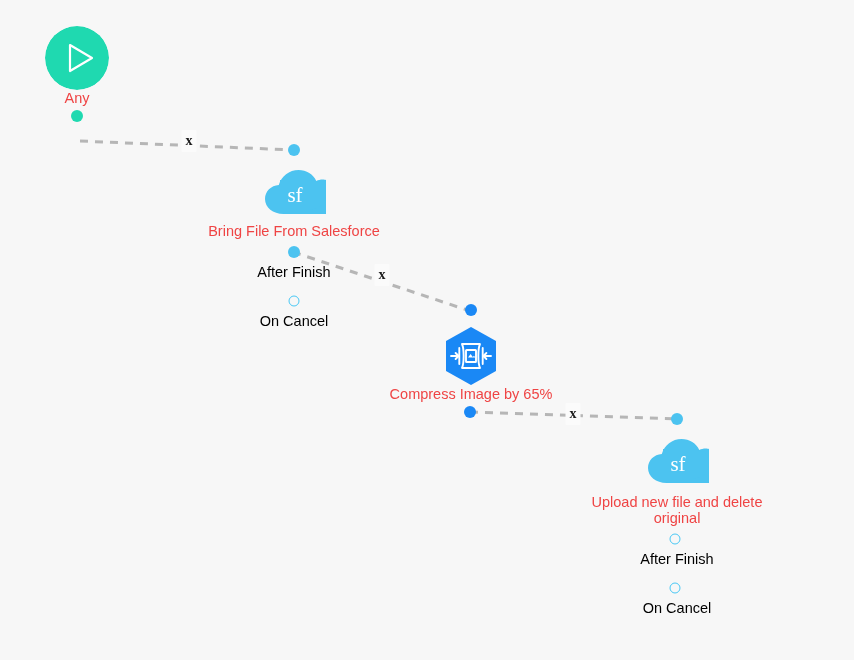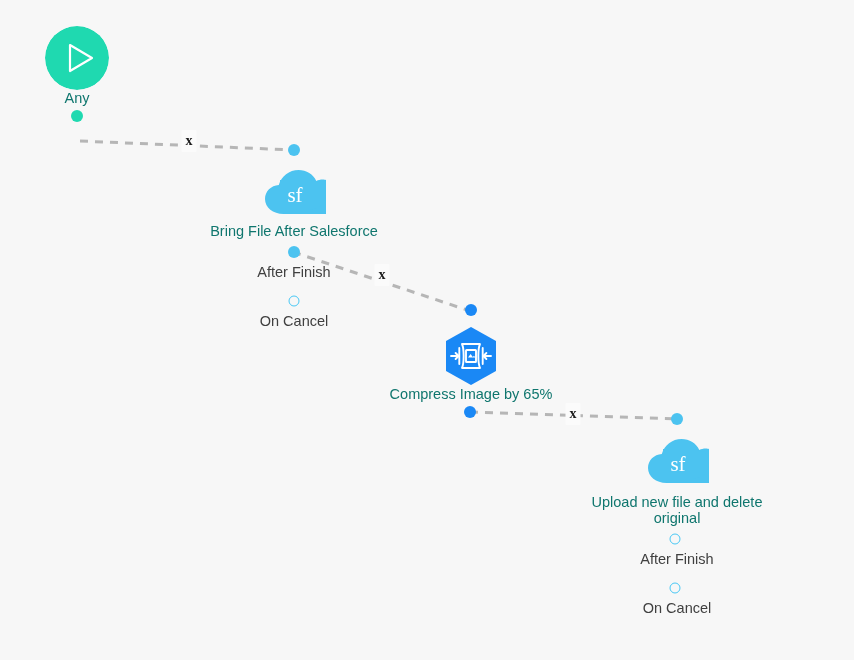--- a/index.html
+++ b/index.html
@@ -38,36 +38,36 @@
     left: 50%;
     top: 0;
     transform: translateX(-50%);
   }
   .node-label {
     position: absolute;
     left: 50%;
     transform: translateX(-50%);
     white-space: nowrap;
     text-align: center;
-    color: #0f766e;
+    color: #ef4444;
     font-size: 14.5px;
     line-height: 16px;
     font-family: "Liberation Sans", sans-serif;
   }
   .node-label.wrap {
     white-space: normal;
     width: 180px;
   }
   .port-label {
     position: absolute;
     left: 50%;
     transform: translateX(-50%);
     white-space: nowrap;
     text-align: right;
-    color: #404040;
+    color: #000000;
     font-size: 14.5px;
     line-height: 16px;
   }
   .dot {
     position: absolute;
     border-radius: 50%;
     transform: translate(-50%, -50%);
   }
   .dot.filled {
     width: 12px;
@@ -131,21 +131,21 @@
 
   <div class="node" style="left:294px; top:168px;">
     <div class="dot filled" style="left:0px; top:-18px; background:#4cc3f0;"></div>
     <div class="node-shape">
       <svg width="64" height="48" viewBox="0 0 64 48">
         <path fill="#4cc3f0" d="M 21.5 46 C 11 46 3 39.5 3 31 C 3 23.5 9 17.6 16.8 17.1 C 19.2 8.2 27.3 2 36.6 2 C 44.4 2 51.3 6.4 54.3 12.9 C 56.2 11.9 58.3 11.4 60.6 11.4 C 62.2 11.4 63.1 11.6 64 11.9 L 64 46 Z"></path>
         <path fill="#4cc3f0" d="M 48 12 C 56.8 12 64 18.6 64 26.8 C 64 35 56.8 41.6 48 41.6 L 18 41.6 L 18 12 Z"></path>
         <text x="33" y="34" font-family="Liberation Serif, serif" font-size="21" fill="#ffffff" text-anchor="middle">sf</text>
       </svg>
     </div>
-    <div class="node-label" style="top:55px;">Bring File After Salesforce</div>
+    <div class="node-label" style="top:55px;">Bring File From Salesforce</div>
     <div class="dot filled" style="left:0px; top:84px; background:#4cc3f0;"></div>
     <div class="port-label" style="top:96px;">After Finish</div>
     <div class="dot hollow" style="left:0px; top:133px;"></div>
     <div class="port-label" style="top:145px;">On Cancel</div>
   </div>
 
   <div class="node" style="left:471px; top:326px;">
     <div class="dot filled" style="left:0px; top:-16px; background:#1a88f5;"></div>
     <div class="node-shape">
       <svg width="60" height="60" viewBox="0 0 60 60">

